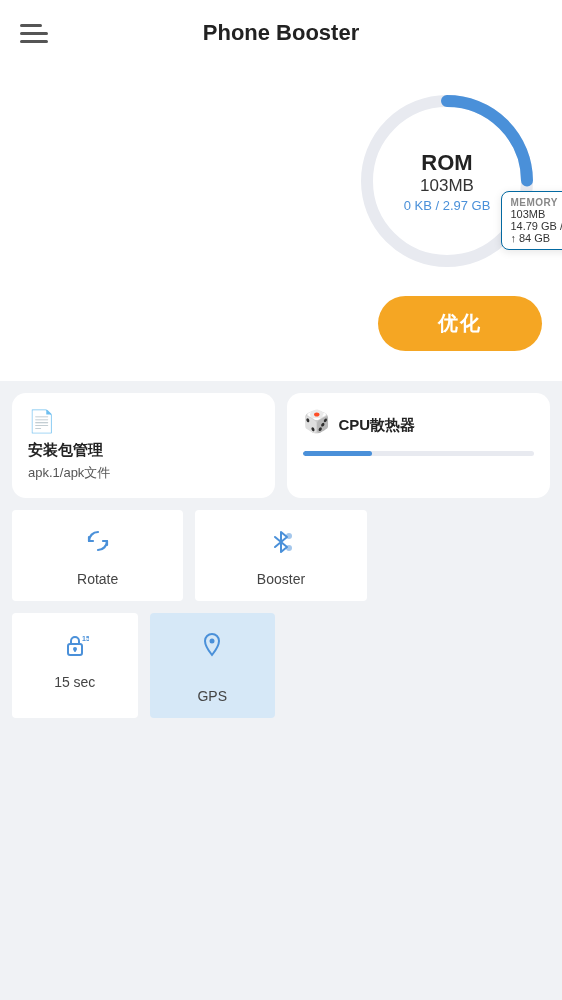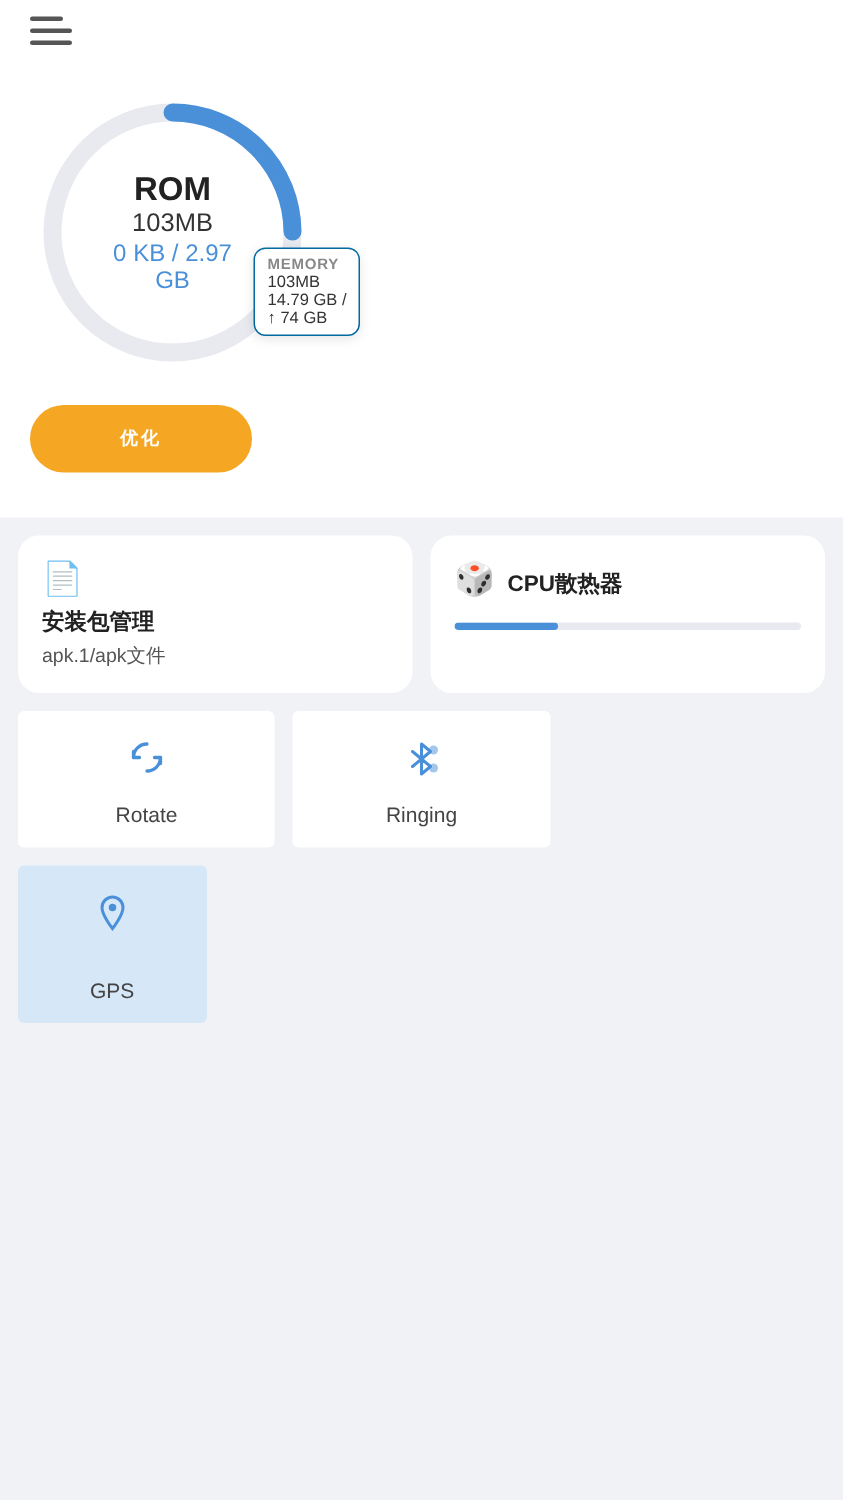--- a/index.html
+++ b/index.html
@@ -41,21 +41,21 @@
       font-weight: 600;
       color: #222;
     }
 
     
     .rom-card {
       background: #fff;
       padding: 30px 20px 30px;
       display: flex;
       flex-direction: column;
-      align-items: flex-start;
+      align-items: flex-end;
     }
 
     
     .gauge-container {
       position: relative;
       width: 190px;
       height: 190px;
       margin-bottom: 20px;
     }
     .gauge-svg {
@@ -87,21 +87,21 @@
       font-size: 22px;
       font-weight: 700;
       color: #222;
     }
     .gauge-value {
       font-size: 17px;
       font-weight: 500;
       color: #333;
     }
     .gauge-sub {
-      font-size: 16px;
+      font-size: 13px;
       color: #4a90d9;
       margin-top: 2px;
     }
 
     
     .memory-tooltip {
       position: absolute;
       right: -30px;
       top: 55%;
       background: #fff;
@@ -120,21 +120,21 @@
       letter-spacing: 0.5px;
     }
 
     
     .optimize-btn {
       background: #f5a623;
       color: #fff;
       border: none;
       border-radius: 30px;
       padding: 14px 60px;
-      font-size: 12px;
+      font-size: 20px;
       font-weight: 600;
       cursor: pointer;
       letter-spacing: 2px;
     }
 
     
     .feature-row {
       display: flex;
       gap: 12px;
       padding: 12px 12px 0;
@@ -208,39 +208,40 @@
   </style>
 </head>
 <body>
 
 <div class="header">
   <div class="menu-icon">
     <span></span>
     <span></span>
     <span></span>
   </div>
+  <span class="header-title">Phone Booster</span>
 </div>
 
 <div class="rom-card">
   <div class="gauge-container">
     <svg class="gauge-svg" viewBox="0 0 190 190">
       <circle class="gauge-bg" cx="95" cy="95" r="80"></circle>
       <circle class="gauge-fill" cx="95" cy="95" r="80"></circle>
     </svg>
     <div class="gauge-center">
       <div class="gauge-label">ROM</div>
       <div class="gauge-value">103MB</div>
       <div class="gauge-sub">0 KB / 2.97 GB</div>
     </div>
     
     <div class="memory-tooltip">
       <div class="mem-label">MEMORY</div>
       <div>103MB</div>
       <div>14.79 GB /</div>
-      <div>↑ 74 GB</div>
+      <div>↑ 84 GB</div>
     </div>
   </div>
   <button class="optimize-btn">优化</button>
 </div>
 
 <div class="feature-row">
 
   <div class="feature-card">
     <div class="feature-card-icon">📄</div>
     <div class="feature-card-title">安装包管理</div>
@@ -276,26 +277,42 @@
   <div class="quick-item">
     <div class="quick-item-icon">
       <svg width="28" height="28" viewBox="0 0 28 28" fill="none">
         <path d="M14 4l6 5-6 5V4z" stroke="#4a90d9" stroke-width="2" stroke-linejoin="round"></path>
         <path d="M14 14l6 5-6 5v-10z" stroke="#4a90d9" stroke-width="2" stroke-linejoin="round"></path>
         <path d="M8 9l6 5M8 19l6-5" stroke="#4a90d9" stroke-width="2" stroke-linecap="round"></path>
         <circle cx="22" cy="8" r="3" fill="#4a90d9" opacity="0.5"></circle>
         <circle cx="22" cy="20" r="3" fill="#4a90d9" opacity="0.5"></circle>
       </svg>
     </div>
-    <div class="quick-item-label">Ringing</div>
+    <div class="quick-item-label">Booster</div>
   </div>
 </div>
 
 <div class="quick-grid" style="grid-template-columns: repeat(4,1fr);">
 
+  <div class="quick-item">
+    <div class="quick-item-icon">
+      <svg width="28" height="28" viewBox="0 0 28 28" fill="none">
+
+        <rect x="7" y="13" width="14" height="11" rx="2" stroke="#4a90d9" stroke-width="2"></rect>
+
+        <path d="M10 13v-3a4 4 0 018 0v3" stroke="#4a90d9" stroke-width="2"></path>
+
+        <circle cx="14" cy="18" r="2" fill="#4a90d9"></circle>
+        <rect x="13" y="18" width="2" height="3" rx="1" fill="#4a90d9"></rect>
+
+        <text x="21" y="10" font-size="7" fill="#4a90d9" font-weight="bold">15</text>
+      </svg>
+    </div>
+    <div class="quick-item-label">15 sec</div>
+  </div>
 
 
   <div class="quick-item active">
     <div class="quick-item-icon">
       <svg width="28" height="28" viewBox="0 0 28 28" fill="none">
         <path d="M14 3C10.13 3 7 6.13 7 10c0 5.25 7 14 7 14s7-8.75 7-14c0-3.87-3.13-7-7-7z" stroke="#4a90d9" stroke-width="2" fill="none"></path>
         <circle cx="14" cy="10" r="2.5" fill="#4a90d9"></circle>
       </svg>
     </div>
     <div class="quick-item-label">GPS</div>

